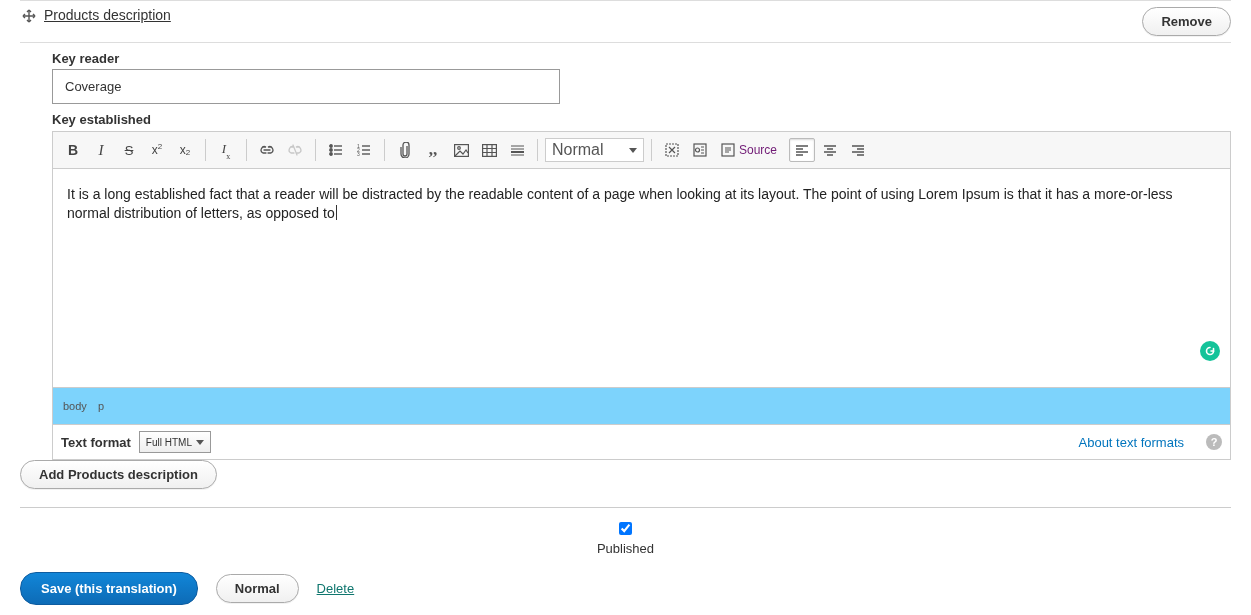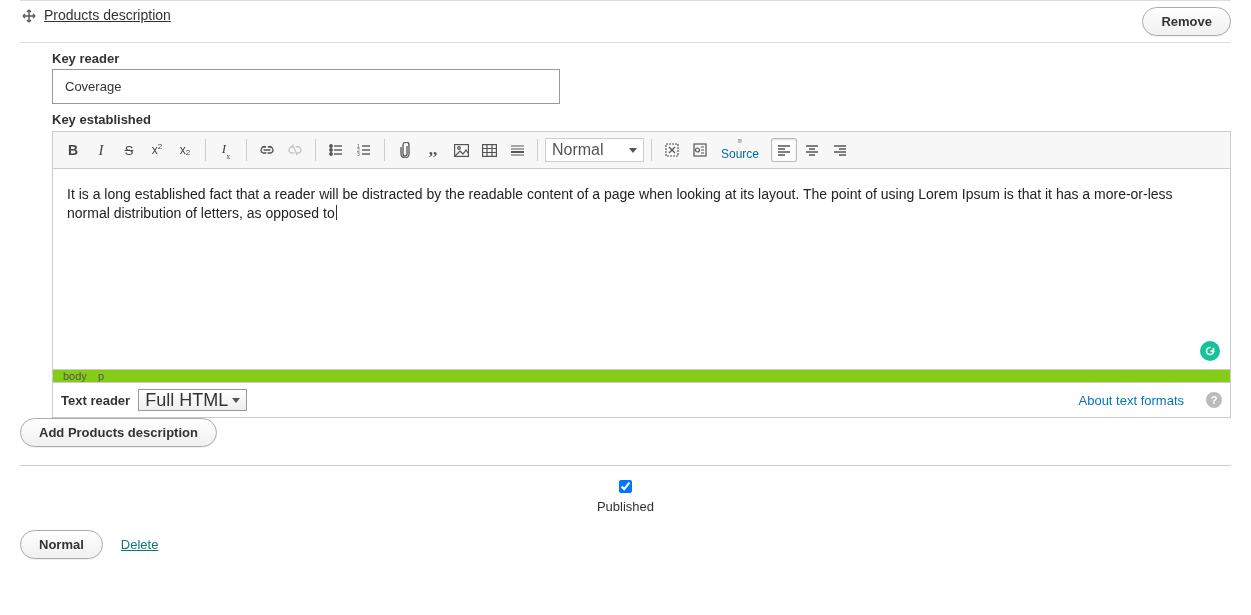--- a/index.html
+++ b/index.html
@@ -108,23 +108,22 @@
     content: "";
     position: absolute; right: 6px; top: 9px;
     border-left: 4px solid transparent;
     border-right: 4px solid transparent;
     border-top: 5px solid #555;
   }
   .src-btn {
     display: inline-flex; align-items: center;
     height: 24px; padding: 0 8px 0 4px; margin: 0 2px;
     border: 1px solid transparent; border-radius: 2px;
-    cursor: pointer; color: #0369a1; gap: 4px;
+    cursor: pointer; color: #701a75; gap: 4px;
     font-size: 12px;
-    flex-direction: column;
   }
   .tbtn.active {
     border: 1px solid #bbb;
     background: #fff;
     box-shadow: inset 0 1px 2px rgba(0,0,0,0.15);
   }
   .tbold { font-weight: bold; font-size: 14px; }
   .tital { font-style: italic; font-family: "Times New Roman", serif; font-size: 15px; }
   .tstrk { text-decoration: line-through; font-size: 13px; }
   .supsub { font-size: 12px; position: relative; }
@@ -152,41 +151,42 @@
   }
   .grammarly {
     position: absolute; right: 10px; bottom: 8px;
     width: 20px; height: 20px; border-radius: 50%;
     background: #15c39a;
     display:flex; align-items:center; justify-content:center;
     color:#fff;
   }
   .path-bar {
     border-top: 1px solid #ccc;
-    background: #84cc16;
+    background: #7dd3fc;
     font-size: 11px;
     color: #555;
-    padding: 0 10px;
+    padding: 12px 10px;
+    margin-top: 18px;
   }
   .path-bar span { margin-right: 8px; cursor:pointer; }
   .fmt-row {
     border-top: 1px solid #ccc;
     display: flex; align-items: center;
     padding: 6px 8px;
     background: #fff;
     font-size: 13px;
   }
   .fmt-row strong { font-weight: bold; margin-right: 8px; }
   .sel {
     border: 1px solid #999;
     height: 22px;
     padding: 0 18px 0 6px;
     background: linear-gradient(#fff,#eee);
     font-family: inherit;
-    font-size: 18px;
+    font-size: 10px;
     cursor:pointer;
     position: relative;
     display:inline-flex; align-items:center;
   }
   .sel::after{
     content:"";
     position:absolute; right:6px; top:8px;
     border-left:4px solid transparent; border-right:4px solid transparent;
     border-top:5px solid #555;
   }
@@ -356,21 +356,21 @@
             </svg>
         </div>
       </div>
 
       <div class="path-bar">
         <span>body</span>
         <span>p</span>
       </div>
 
       <div class="fmt-row">
-        <strong>Text reader</strong>
+        <strong>Text format</strong>
         <span class="sel">Full HTML</span>
         <span class="about-link">
           <span>About text formats</span>
           <span class="qm">?</span>
         </span>
       </div>
     </div>
   </div>
 
   <div class="add-row">
@@ -378,17 +378,18 @@
   </div>
 
   <hr class="hr">
 
   <div class="published-row">
     <input type="checkbox" id="pub" checked="" style="">
     <label for="pub">Published</label>
   </div>
 
   <div class="actions">
+    <button class="primary-btn">Save (this translation)</button>
     <button class="pill-btn">Normal</button>
     <a class="delete-link">Delete</a>
   </div>
 
 </div>
 
 </body></html>

